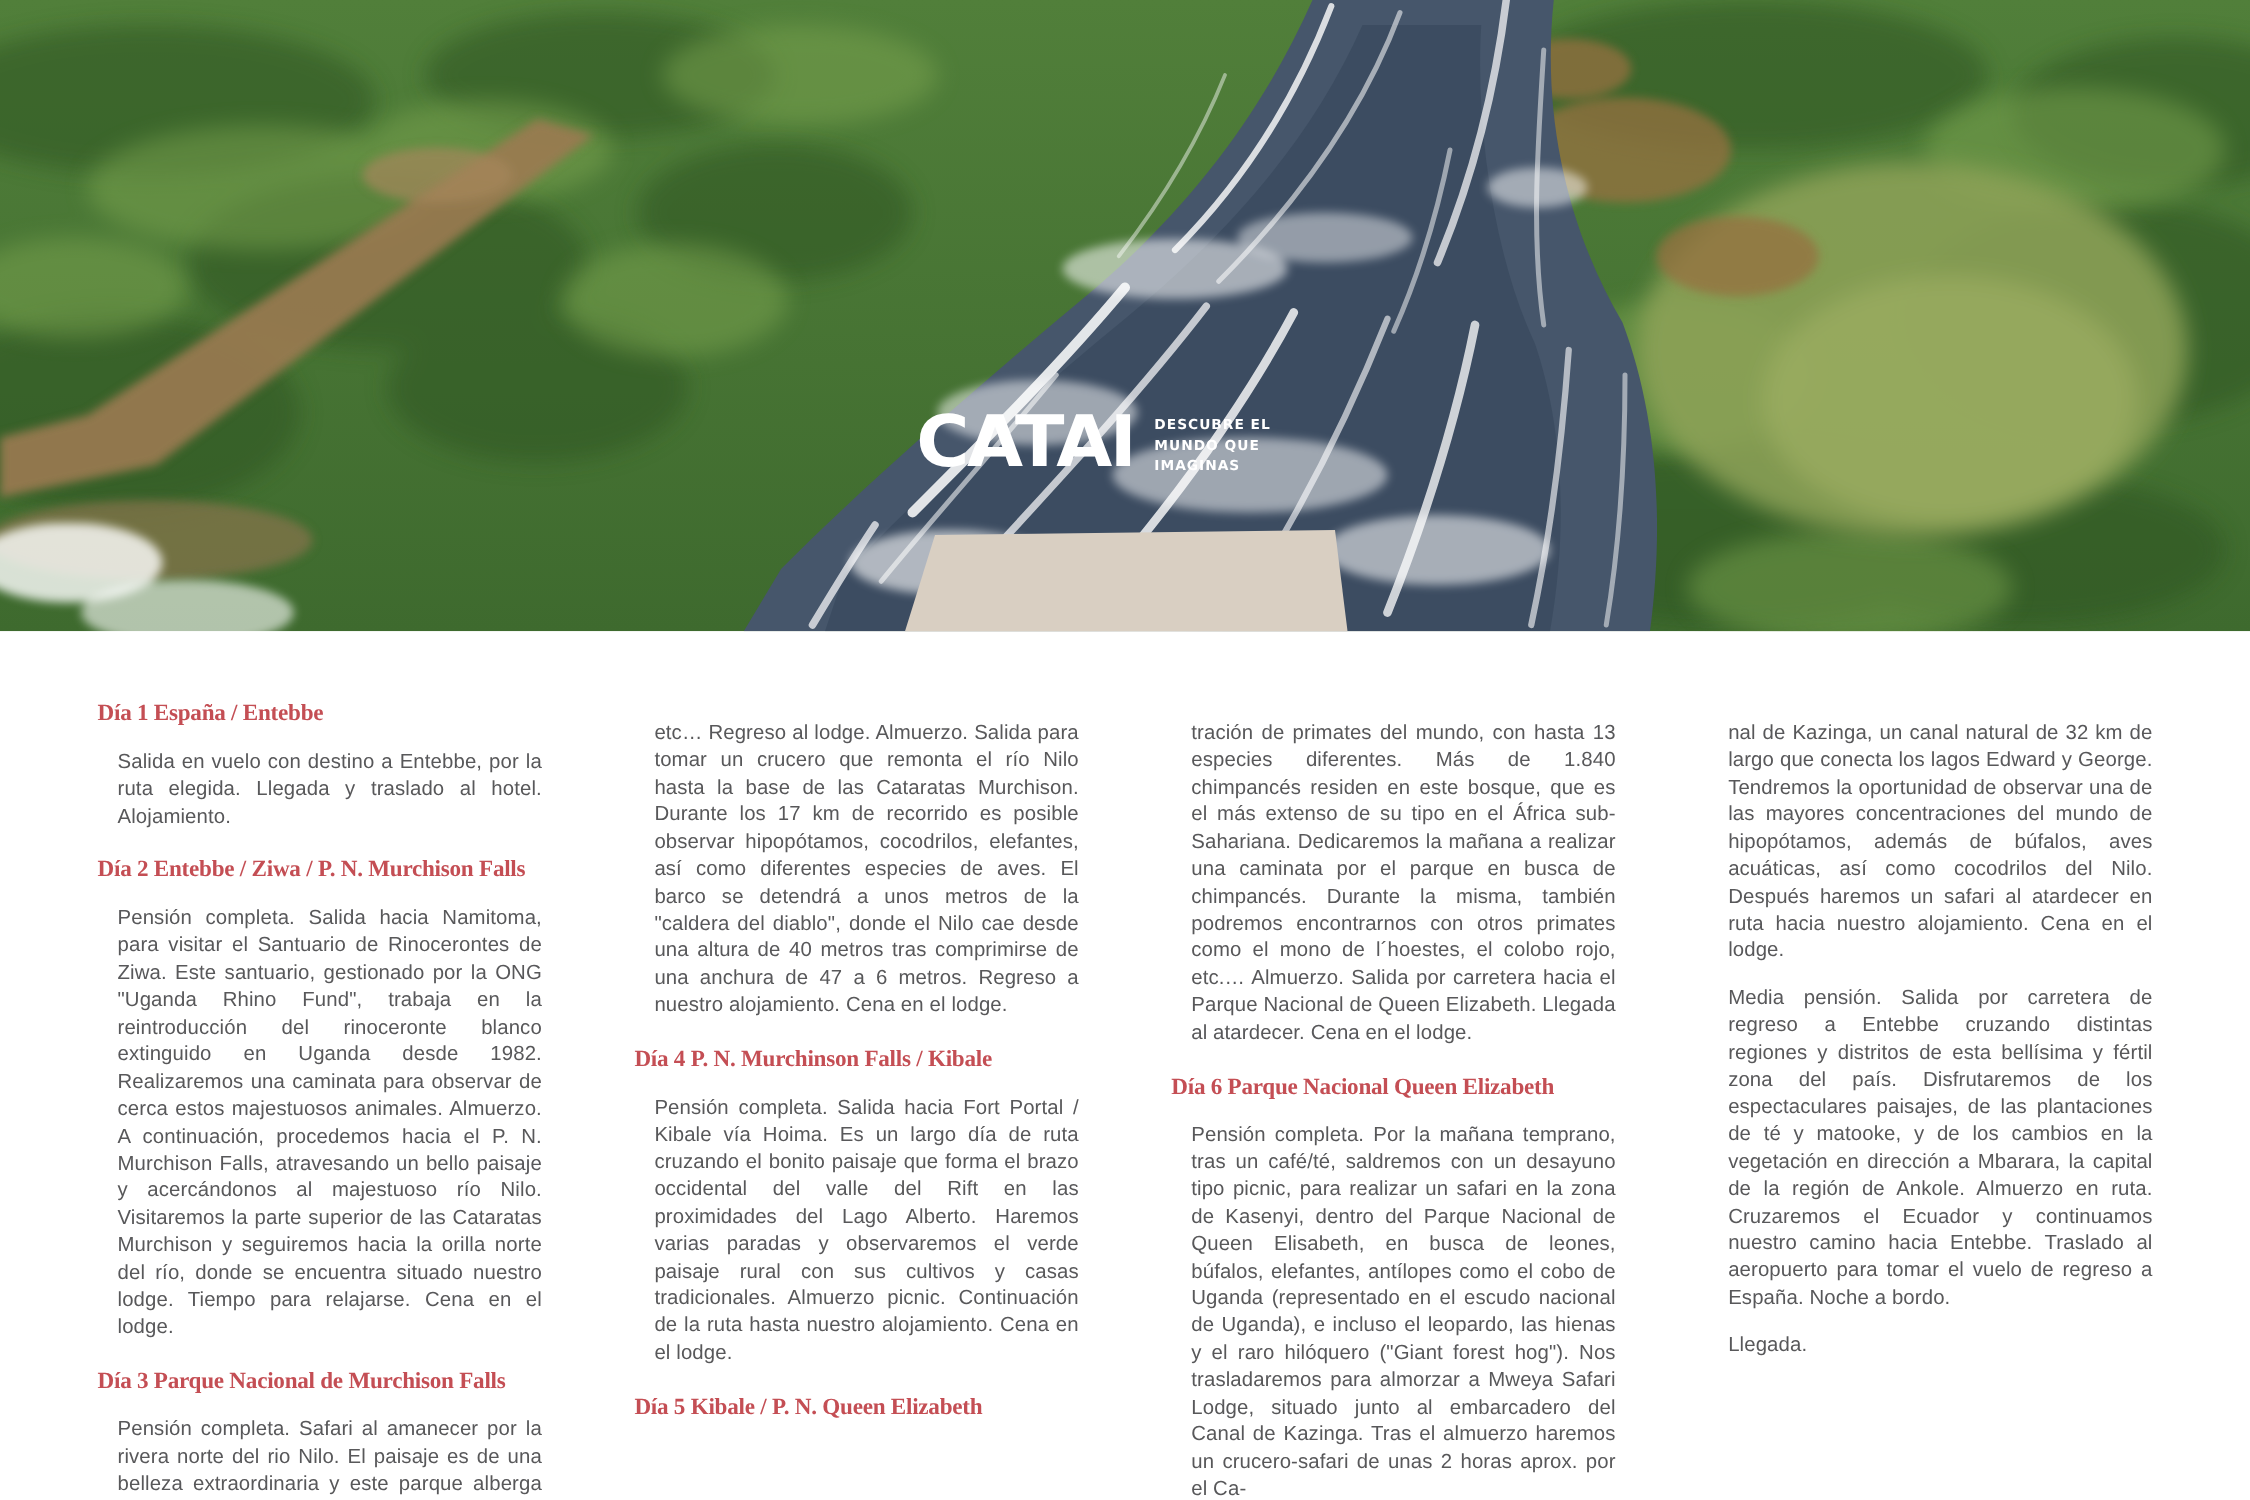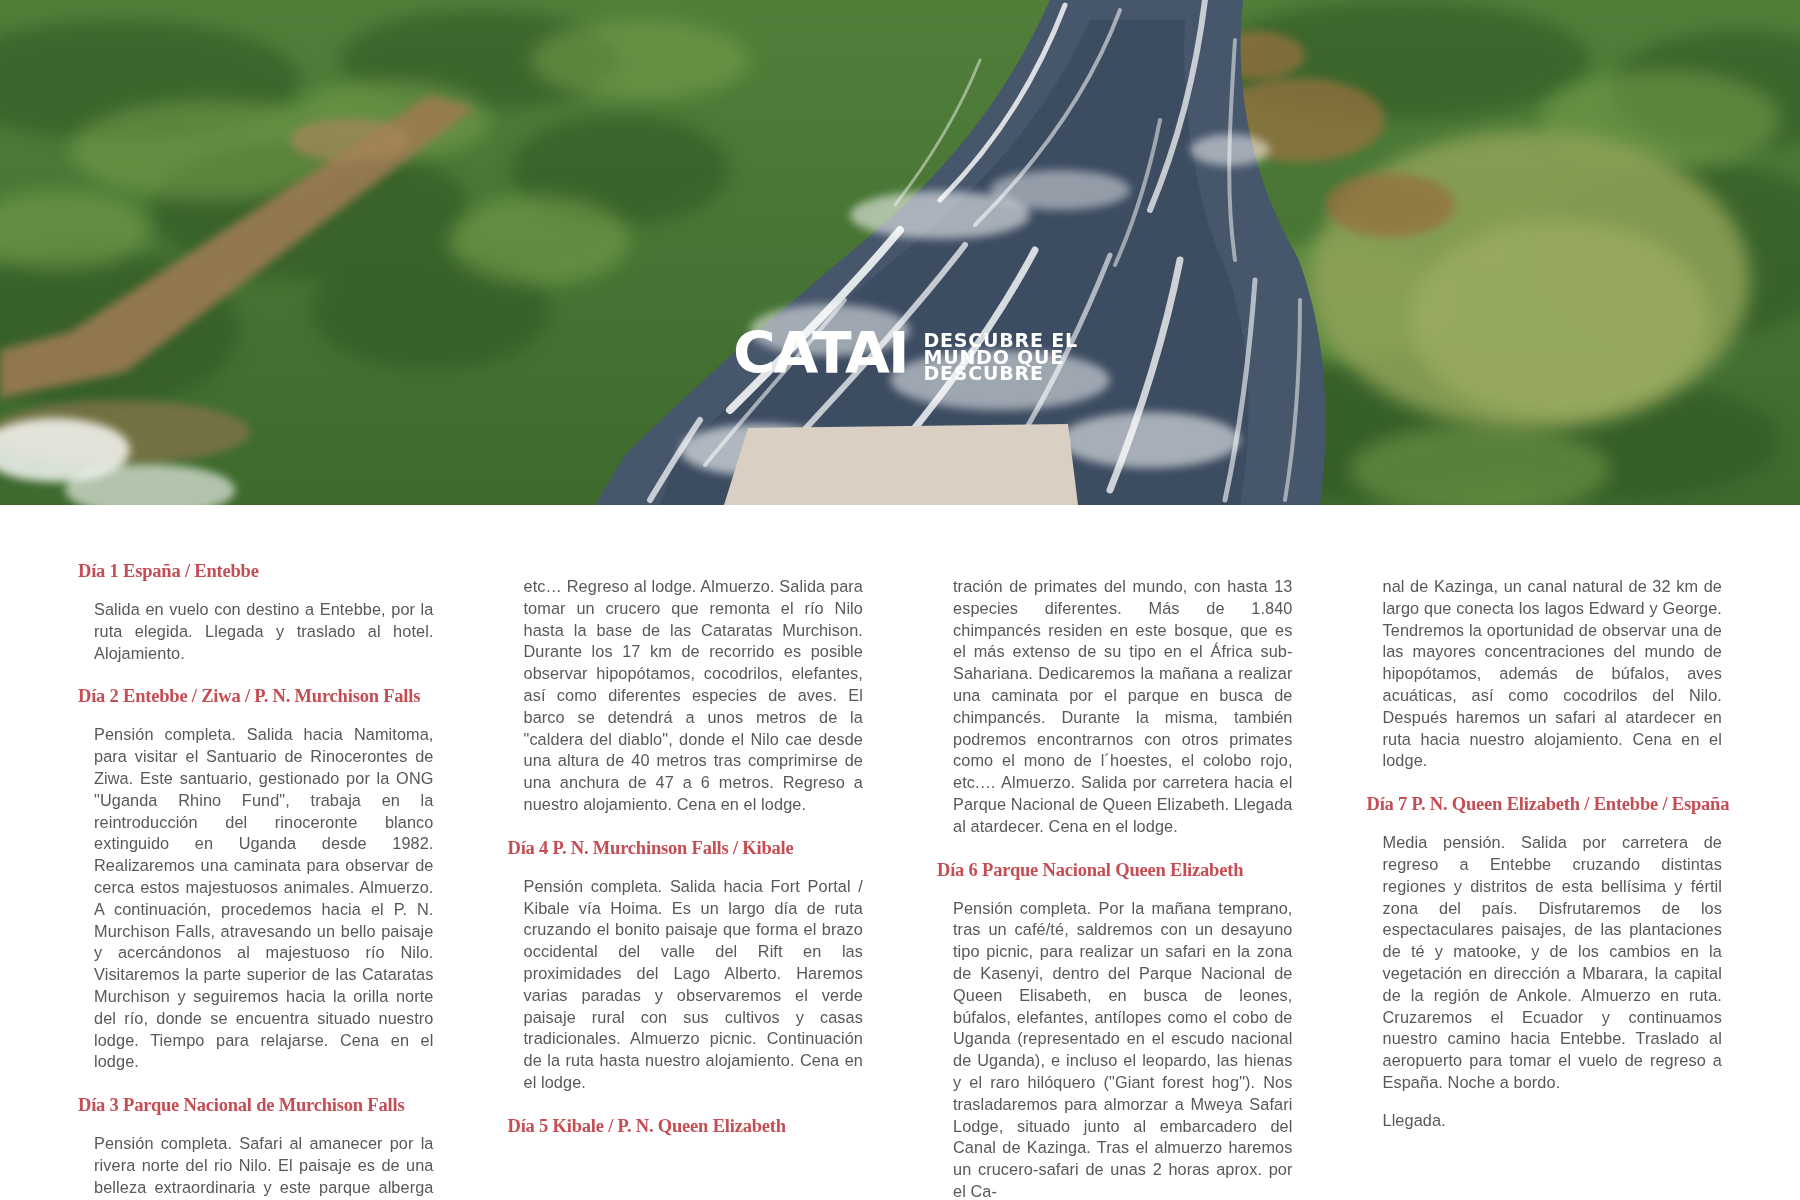--- a/index.html
+++ b/index.html
@@ -10,21 +10,21 @@
   
   .hero{position:absolute;left:0;top:0;width:1800px;height:505px;overflow:hidden;}
   .hero svg{display:block;width:1800px;height:505px;}
   .logo-wrap{position:absolute;left:733px;top:322px;display:flex;align-items:flex-end;}
   .logo-main{
     font-family:"DejaVu Sans",sans-serif;font-weight:700;font-size:58px;line-height:58px;
     color:#ffffff;letter-spacing:-2px;transform:scaleY(.98);
   }
   .logo-tagline{
     margin-left:16px;margin-top:10px;
-    font-family:"DejaVu Sans",sans-serif;font-weight:700;font-size:19px;line-height:16.5px;
+    font-family:"DejaVu Sans",sans-serif;font-weight:700;font-size:11px;line-height:16.5px;
     color:#ffffff;letter-spacing:.8px;
   }
   
   .cols{
     position:absolute;left:78px;top:560px;width:1660px;
     display:grid;grid-template-columns:repeat(4,1fr);column-gap:58px;
   }
   .col{min-width:0;}
   .h{
     font-family:"Liberation Serif",serif;font-weight:700;
@@ -147,21 +147,21 @@
     </g>
 
     <polygon points="748,428 1068,424 1078,505 724,505" fill="#d9cfc2"></polygon>
   </svg>
 
   <div class="logo-wrap">
     <div class="logo-main">CATAI</div>
     <div class="logo-tagline">
       <div>DESCUBRE EL</div>
       <div>MUNDO QUE</div>
-      <div>DESCUBRE</div>
+      <div>IMAGINAS</div>
     </div>
   </div>
 </div>
 
 <div class="cols">
 
   <div class="col">
     <div class="h">Día 1 España / Entebbe</div>
     <p class="p">Salida en vuelo con destino a Entebbe, por la ruta elegida. Llegada y traslado al hotel. Alojamiento.</p>
     <div class="h">Día 2 Entebbe / Ziwa / P. N. Murchison Falls</div>
@@ -178,18 +178,17 @@
   </div>
 
   <div class="col">
     <p class="p">tración de primates del mundo, con hasta 13 especies diferentes. Más de 1.840 chimpancés residen en este bosque, que es el más extenso de su tipo en el África sub-Sahariana. Dedicaremos la mañana a realizar una caminata por el parque en busca de chimpancés. Durante la misma, también podremos encontrarnos con otros primates como el mono de l´hoestes, el colobo rojo, etc.… Almuerzo. Salida por carretera hacia el Parque Nacional de Queen Elizabeth. Llegada al atardecer. Cena en el lodge.</p>
     <div class="h">Día 6 Parque Nacional Queen Elizabeth</div>
     <p class="p">Pensión completa. Por la mañana temprano, tras un café/té, saldremos con un desayuno tipo picnic, para realizar un safari en la zona de Kasenyi, dentro del Parque Nacional de Queen Elisabeth, en busca de leones, búfalos, elefantes, antílopes como el cobo de Uganda (representado en el escudo nacional de Uganda), e incluso el leopardo, las hienas y el raro hilóquero ("Giant forest hog"). Nos trasladaremos para almorzar a Mweya Safari Lodge, situado junto al embarcadero del Canal de Kazinga. Tras el almuerzo haremos un crucero-safari de unas 2 horas aprox. por el Ca-</p>
   </div>
 
   <div class="col">
     <p class="p">nal de Kazinga, un canal natural de 32 km de largo que conecta los lagos Edward y George. Tendremos la oportunidad de observar una de las mayores concentraciones del mundo de hipopótamos, además de búfalos, aves acuáticas, así como cocodrilos del Nilo. Después haremos un safari al atardecer en ruta hacia nuestro alojamiento. Cena en el lodge.</p>
-    <div class="h">Día 7 P. N. Queen Elizabeth / Entebbe / España</div>
     <p class="p">Media pensión. Salida por carretera de regreso a Entebbe cruzando distintas regiones y distritos de esta bellísima y fértil zona del país. Disfrutaremos de los espectaculares paisajes, de las plantaciones de té y matooke, y de los cambios en la vegetación en dirección a Mbarara, la capital de la región de Ankole. Almuerzo en ruta. Cruzaremos el Ecuador y continuamos nuestro camino hacia Entebbe. Traslado al aeropuerto para tomar el vuelo de regreso a España. Noche a bordo.</p>
     <p class="p">Llegada.</p>
   </div>
 
 </div>
 
 </body></html>

